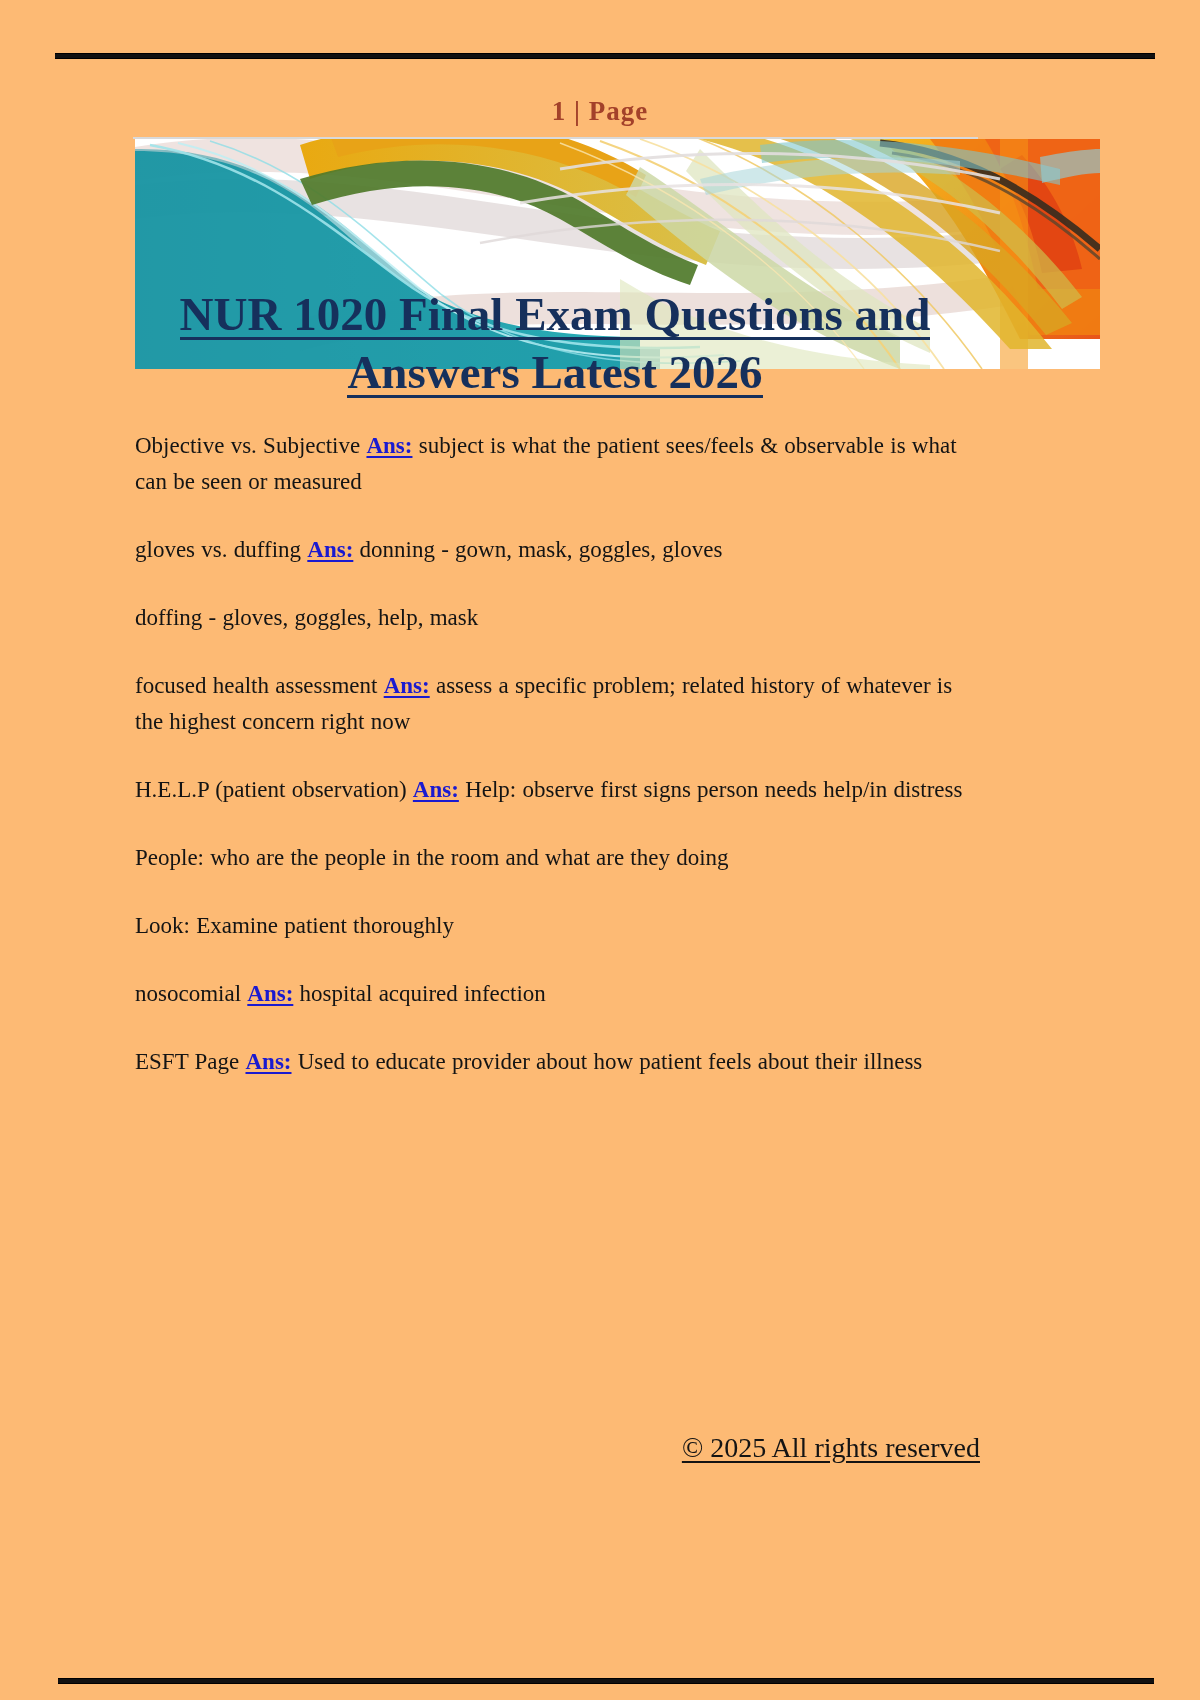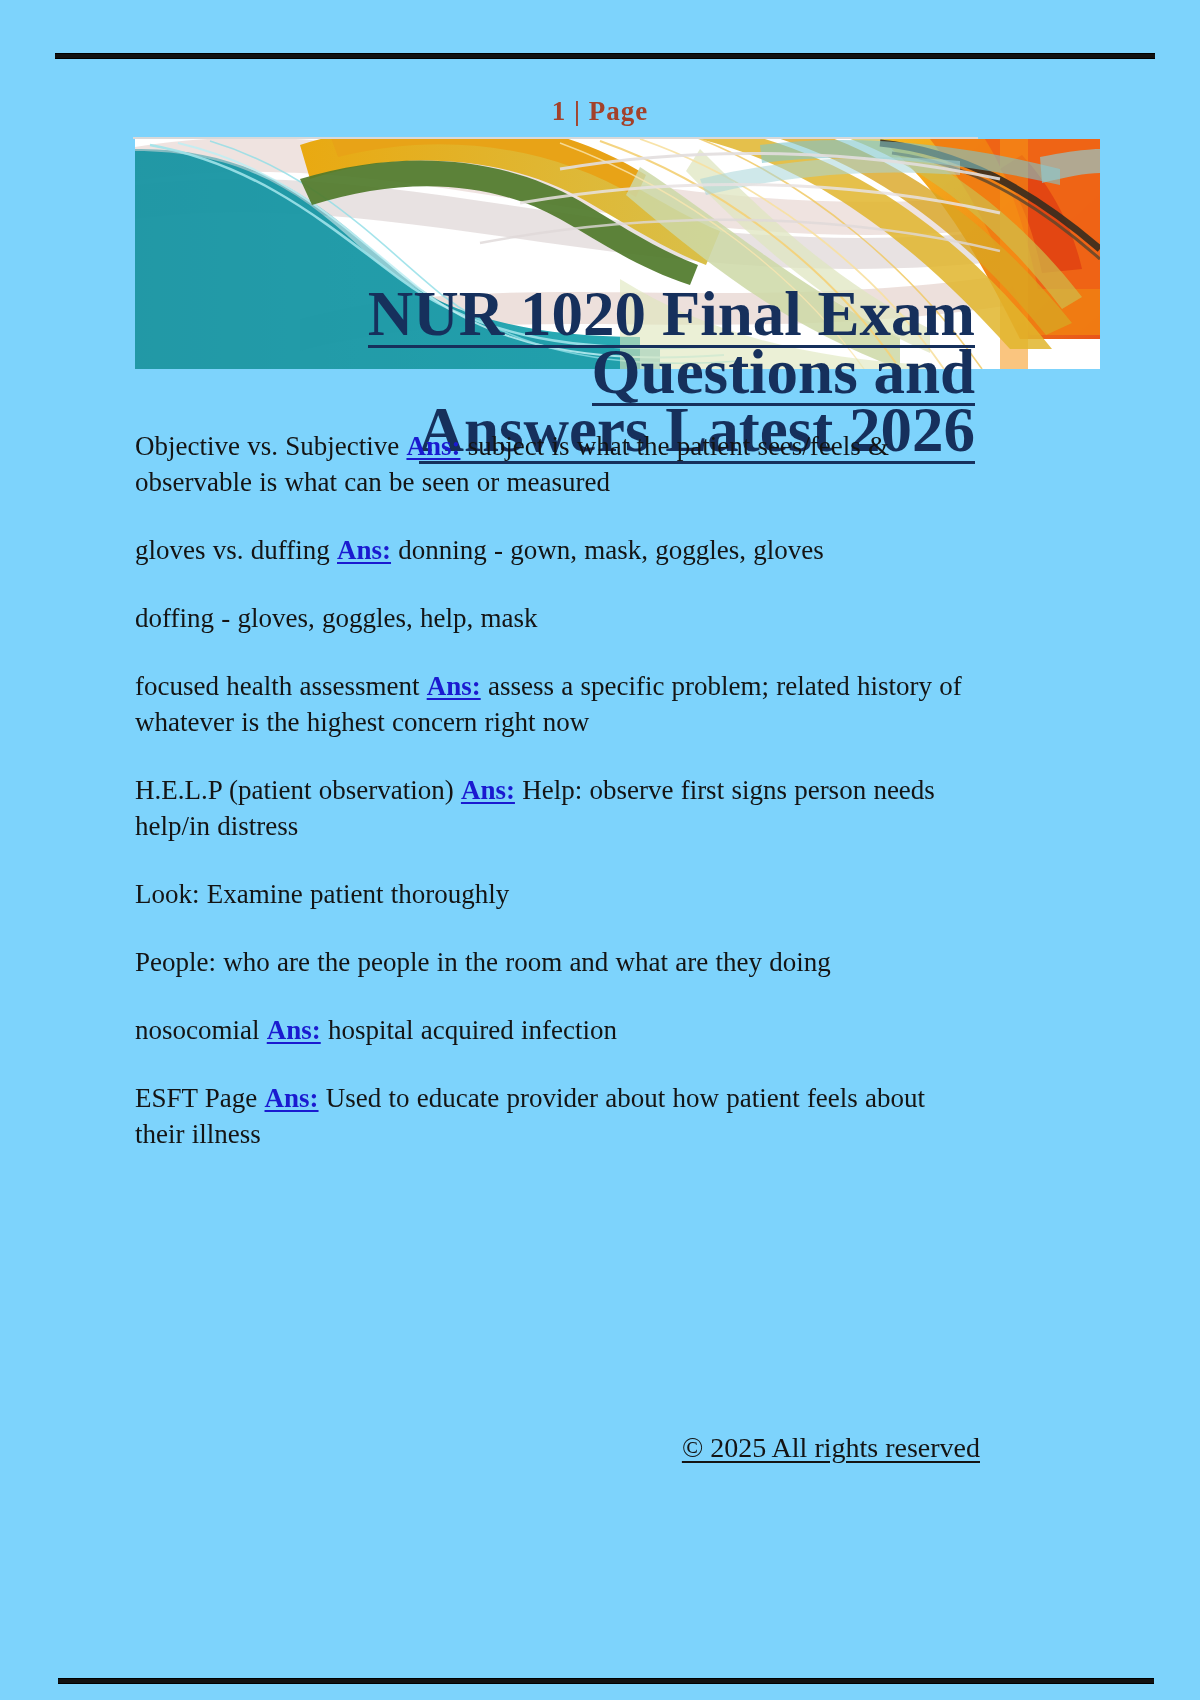--- a/index.html
+++ b/index.html
@@ -11,21 +11,21 @@
     width: 1200px;
     height: 1700px;
     position: relative;
     overflow: hidden;
     font-family: "Liberation Serif", "DejaVu Serif", serif;
   }
 
   .page {
     position: absolute;
     inset: 0;
-    background: #7dd3fc;
+    background: #fdba74;
     text-decoration: underline;
   }
 
   
   .rule-top {
     position: absolute;
     left: 55px;
     top: 53px;
     width: 1100px;
     height: 4px;
@@ -78,24 +78,24 @@
     overflow: hidden;
   }
   .banner svg { display: block; }
 
   
   .doc-title {
     position: absolute;
     left: 135px;
     top: 285px;
     width: 840px;
-    text-align: right;
+    text-align: center;
     font-family: "Liberation Serif", "DejaVu Serif", serif;
     font-weight: bold;
-    font-size: 63px;
+    font-size: 47px;
     line-height: 58px;
     color: #16305c;
   }
   .doc-title .tline {
     display: inline;
     background-image: linear-gradient(#16305c, #16305c);
     background-repeat: no-repeat;
     background-size: 100% 3px;
     background-position: 0 1.04em;
     padding-bottom: 2px;
@@ -105,21 +105,21 @@
 
   
   .body-block {
     position: absolute;
     left: 135px;
     top: 428px;
     width: 845px;
   }
   .qa-para {
     font-family: "Liberation Serif", "DejaVu Serif", serif;
-    font-size: 27px;
+    font-size: 23px;
     line-height: 36px;
     color: #141414;
     margin: 0 8px 32px 0;
     text-align: left;
     word-spacing: 0.5px;
   }
   .ans {
     font-weight: bold;
     color: #1a1ad0;
     text-decoration: underline;
@@ -239,23 +239,23 @@
 
     <p class="qa-para"><span>gloves vs. duffing </span><span class="ans">Ans:</span> <span>donning - gown, mask, goggles, gloves</span></p>
 
     <p class="qa-para"><span>doffing - gloves, goggles, help, mask</span></p>
 
     <p class="qa-para"><span>focused health assessment </span><span class="ans">Ans:</span> <span>assess a specific problem; related history of whatever is the highest concern right now</span></p>
 
     <p class="qa-para"><span>H.E.L.P (patient observation) </span><span class="ans">Ans:</span> <span>Help: observe first signs person needs help/in distress</span></p>
 
 
+    <p class="qa-para"><span>People: who are the people in the room and what are they doing</span></p>
+
     <p class="qa-para"><span>Look: Examine patient thoroughly</span></p>
-
-    <p class="qa-para"><span>People: who are the people in the room and what are they doing</span></p>
 
     <p class="qa-para"><span>nosocomial </span><span class="ans">Ans:</span> <span>hospital acquired infection</span></p>
 
     <p class="qa-para"><span>ESFT Page </span><span class="ans">Ans:</span> <span>Used to educate provider about how patient feels about their illness</span></p>
 
   </div>
 
   <div class="doc-footer">
     <span class="ft">© 2025 All rights reserved</span>
   </div>

